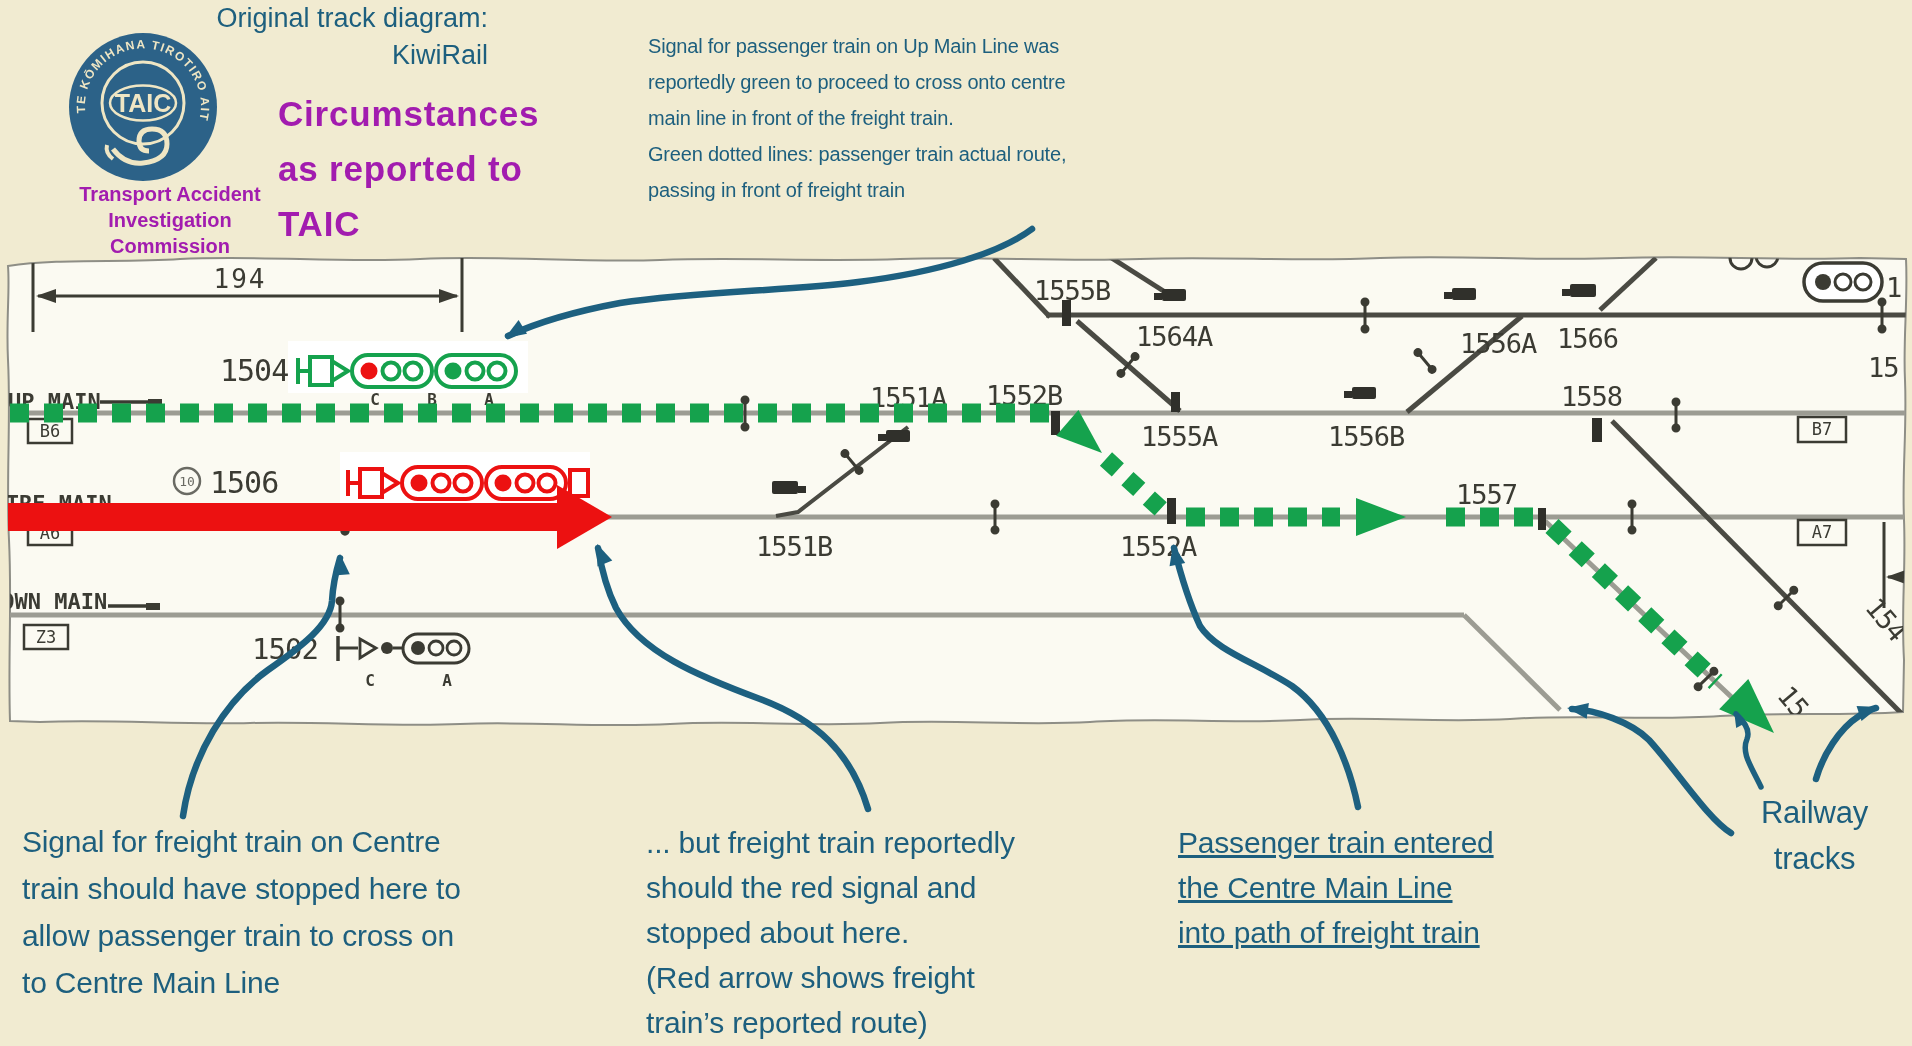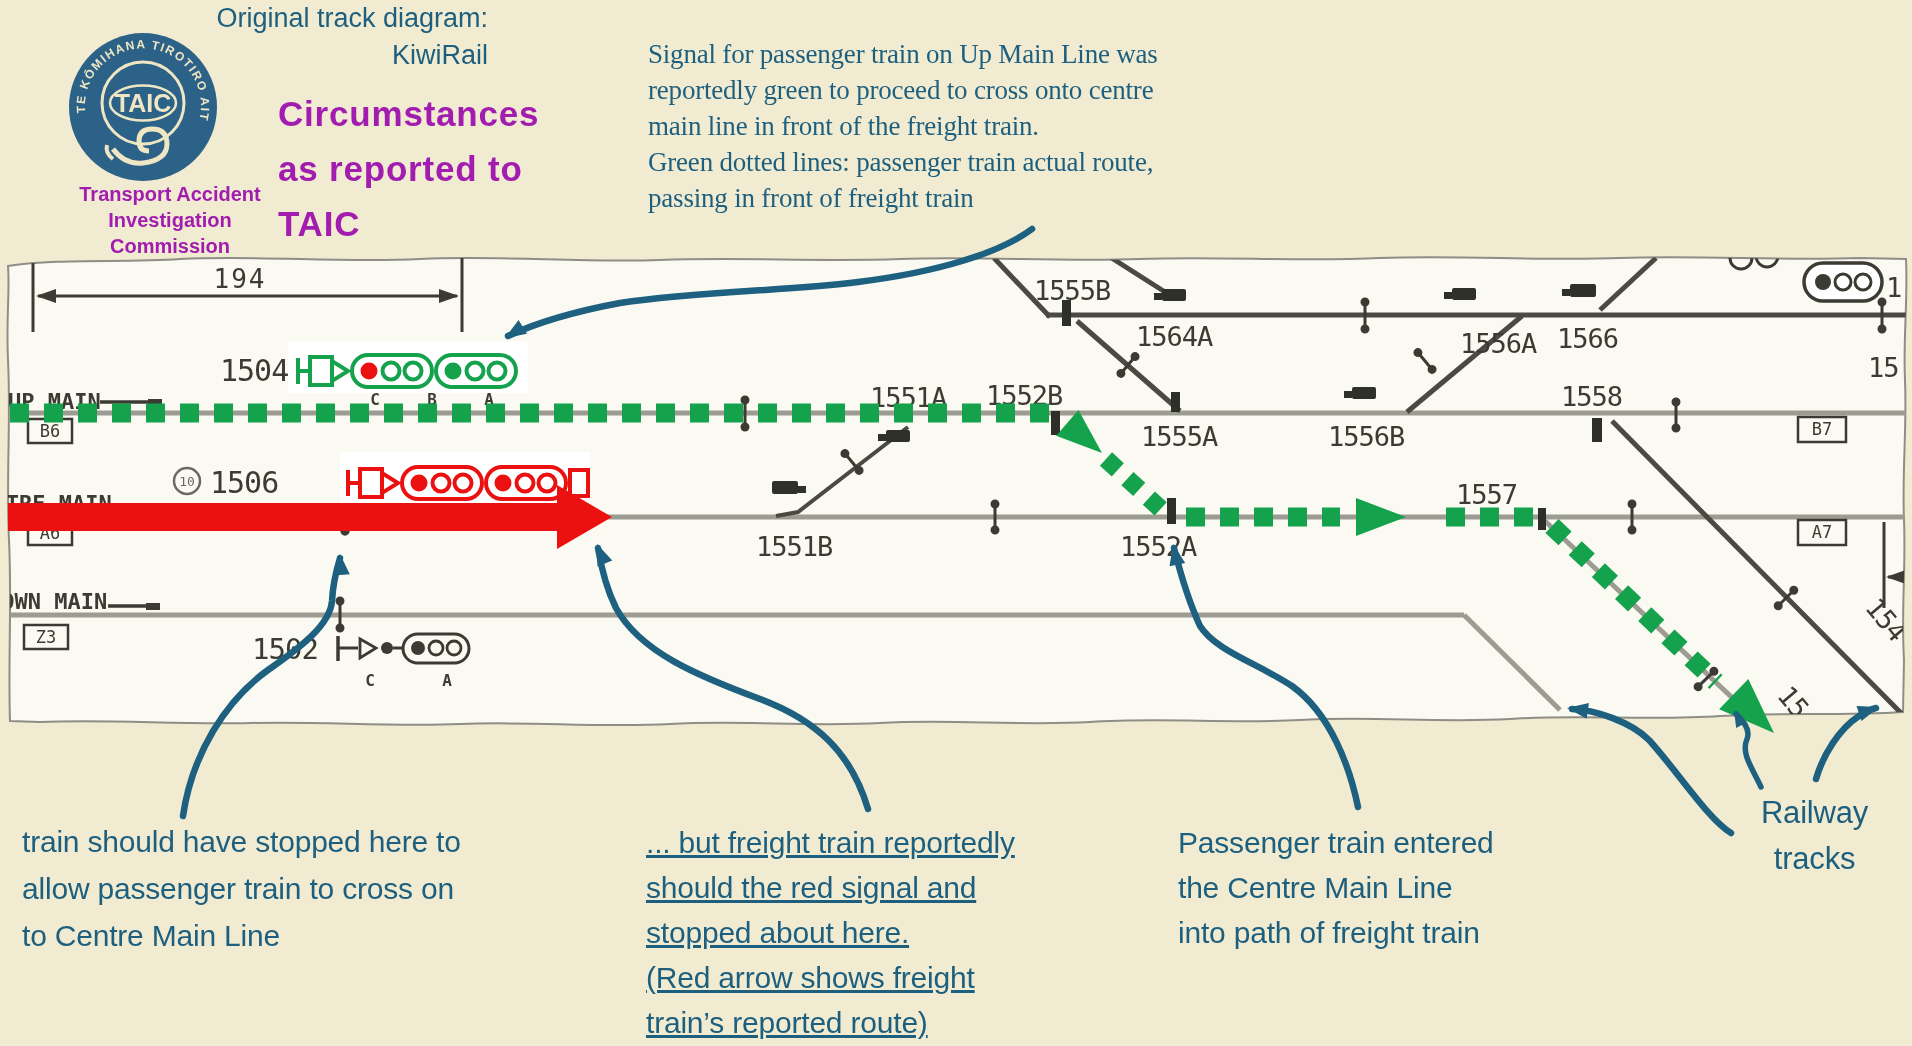--- a/index.html
+++ b/index.html
@@ -4,24 +4,24 @@
 <style>
   html,body{margin:0;padding:0;}
   body{
     width:1912px;height:1046px;position:relative;overflow:hidden;
     background:#f1ebd1;
     font-family:"Liberation Sans",sans-serif;
   }
   svg text{user-select:none;}
   .note{position:absolute;color:#1d5f7e;letter-spacing:-0.2px;}
   .note div{white-space:pre;}
-  #top-note{left:648px;top:36px;font-size:27px;line-height:36px;font-family:Liberation Serif, serif;}
+  #top-note{left:648px;top:28px;font-size:20px;line-height:36px;}
   #bl-note{left:22px;top:818px;font-size:30px;line-height:47px;}
-  #bm-note{left:646px;top:820px;font-size:30px;line-height:45px;text-decoration:underline;}
-  #br-note{left:1178px;top:820px;font-size:30px;line-height:45px;}
+  #bm-note{left:646px;top:820px;font-size:30px;line-height:45px;}
+  #br-note{left:1178px;top:820px;font-size:30px;line-height:45px;text-decoration:underline;}
   #rt-label{left:1727px;top:790px;width:175px;text-align:center;font-size:31px;line-height:46px;}
   #credit{left:1400px;top:978px;width:488px;text-align:right;font-size:27px;line-height:37px;color:#1d5f7e;}
   #title{left:278px;top:86px;font-size:35px;font-weight:bold;letter-spacing:0.8px;color:#a21caf;line-height:55px;}
   #org-name{left:58px;top:181px;width:224px;text-align:center;font-size:20px;font-weight:bold;color:#a21caf;line-height:26px;position:absolute;}
   .mono{font-family:"DejaVu Sans Mono",monospace;}
   #scene{position:absolute;left:0;top:0;}
 </style>
 </head>
 <body>
 
@@ -364,20 +364,21 @@
 </div>
 
 <div id="top-note" class="note">
   <div>Signal for passenger train on Up Main Line was</div>
   <div>reportedly green to proceed to cross onto centre</div>
   <div>main line in front of the freight train.</div>
   <div>Green dotted lines: passenger train actual route,</div>
   <div>passing in front of freight train</div>
 </div>
 <div id="bl-note" class="note">
+  <div>Signal for freight train on Centre</div>
   <div>train should have stopped here to</div>
   <div>allow passenger train to cross on</div>
   <div>to Centre Main Line</div>
 </div>
 <div id="bm-note" class="note">
   <div>... but freight train reportedly</div>
   <div>should the red signal and</div>
   <div>stopped about here.</div>
   <div>(Red arrow shows freight</div>
   <div>train’s reported route)</div>

